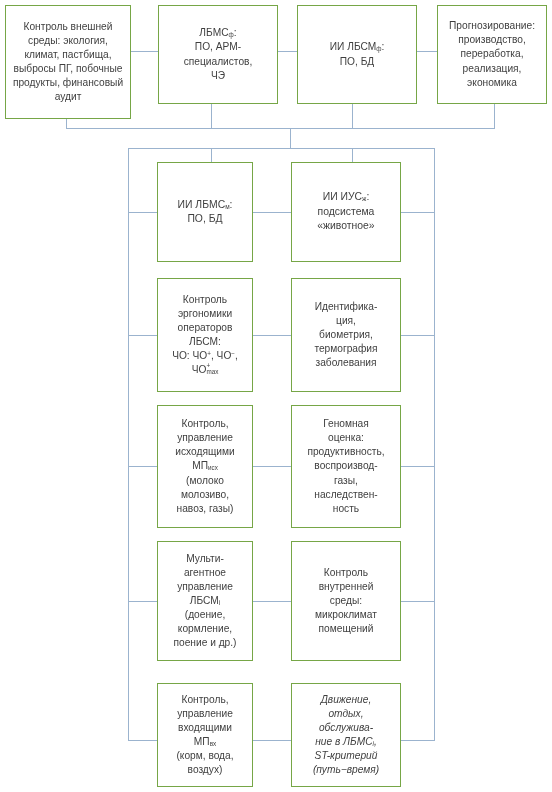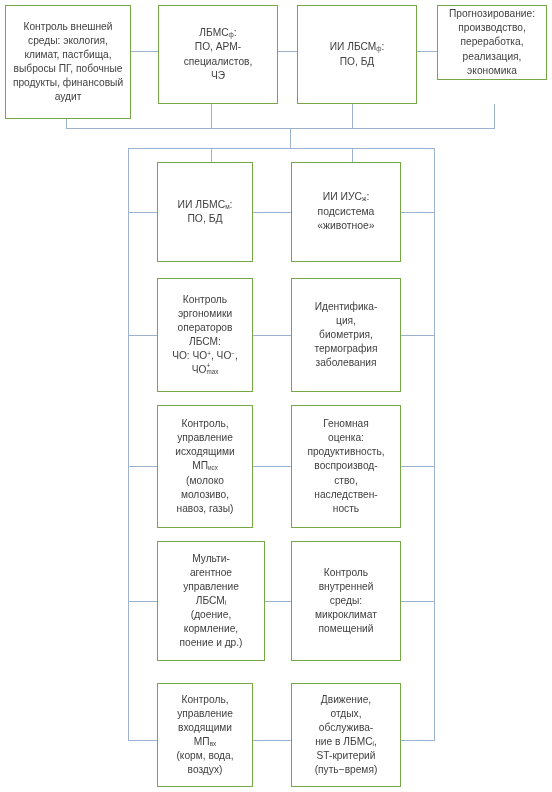--- a/index.html
+++ b/index.html
@@ -111,21 +111,21 @@
     <span class="txt"><span>ЛБМС</span><sub>ф</sub><span>:
 ПО, АРМ-специалистов,
 ЧЭ</span></span>
   </div>
 
   <div class="box fs-top" style="left:297px;top:5px;width:120px;height:99px;">
     <span class="txt"><span>ИИ ЛБСМ</span><sub>ф</sub><span>:
 ПО, БД</span></span>
   </div>
 
-  <div class="box fs-top" style="left:437px;top:5px;width:110px;height:75px;">
+  <div class="box fs-top" style="left:437px;top:5px;width:110px;height:99px;">
     <span class="txt">Прогнозирование: производство, переработка, реализация, экономика</span>
   </div>
 
   <div class="box fs-mid" style="left:157px;top:162px;width:96px;height:100px;">
     <span class="txt"><span>ИИ ЛБМС</span><sub>м</sub><span>:
 ПО, БД</span></span>
   </div>
 
   <div class="box fs-mid" style="left:291px;top:162px;width:110px;height:100px;">
     <span class="txt"><span>ИИ ИУС</span><sub>ж</sub><span>:
@@ -158,26 +158,26 @@
 (молоко
 молозиво,
 навоз, газы)</span></span>
   </div>
 
   <div class="box fs-sm" style="left:291px;top:405px;width:110px;height:123px;">
     <span class="txt">Геномная
 оценка:
 продуктивность,
 воспроизвод-
-ство,
+газы,
 наследствен-
 ность</span>
   </div>
 
-  <div class="box fs-sm" style="left:157px;top:541px;width:108px;height:120px;">
+  <div class="box fs-sm" style="left:157px;top:541px;width:96px;height:120px;">
     <span class="txt"><span>Мульти-
 агентное
 управление
 ЛБСМ</span><sub>i</sub><span>
 (доение,
 кормление,
 поение и др.)</span></span>
   </div>
 
   <div class="box fs-sm" style="left:291px;top:541px;width:110px;height:120px;">
@@ -190,21 +190,21 @@
 
   <div class="box fs-sm" style="left:157px;top:683px;width:96px;height:104px;">
     <span class="txt"><span>Контроль,
 управление
 входящими
 МП</span><sub>вх</sub><span>
 (корм, вода,
 воздух)</span></span>
   </div>
 
-  <div class="box fs-sm" style="left:291px;top:683px;width:110px;height:104px;">
+  <div class="box fs-sm" style="left:291px;top:683px;width:110px;height:104px;font-style:italic;">
     <span class="txt"><span>Движение,
 отдых,
 обслужива-
 ние в ЛБМС</span><sub>i</sub><span>,
 ST-критерий
 (путь−время)</span></span>
   </div>
 
 </div>
 

